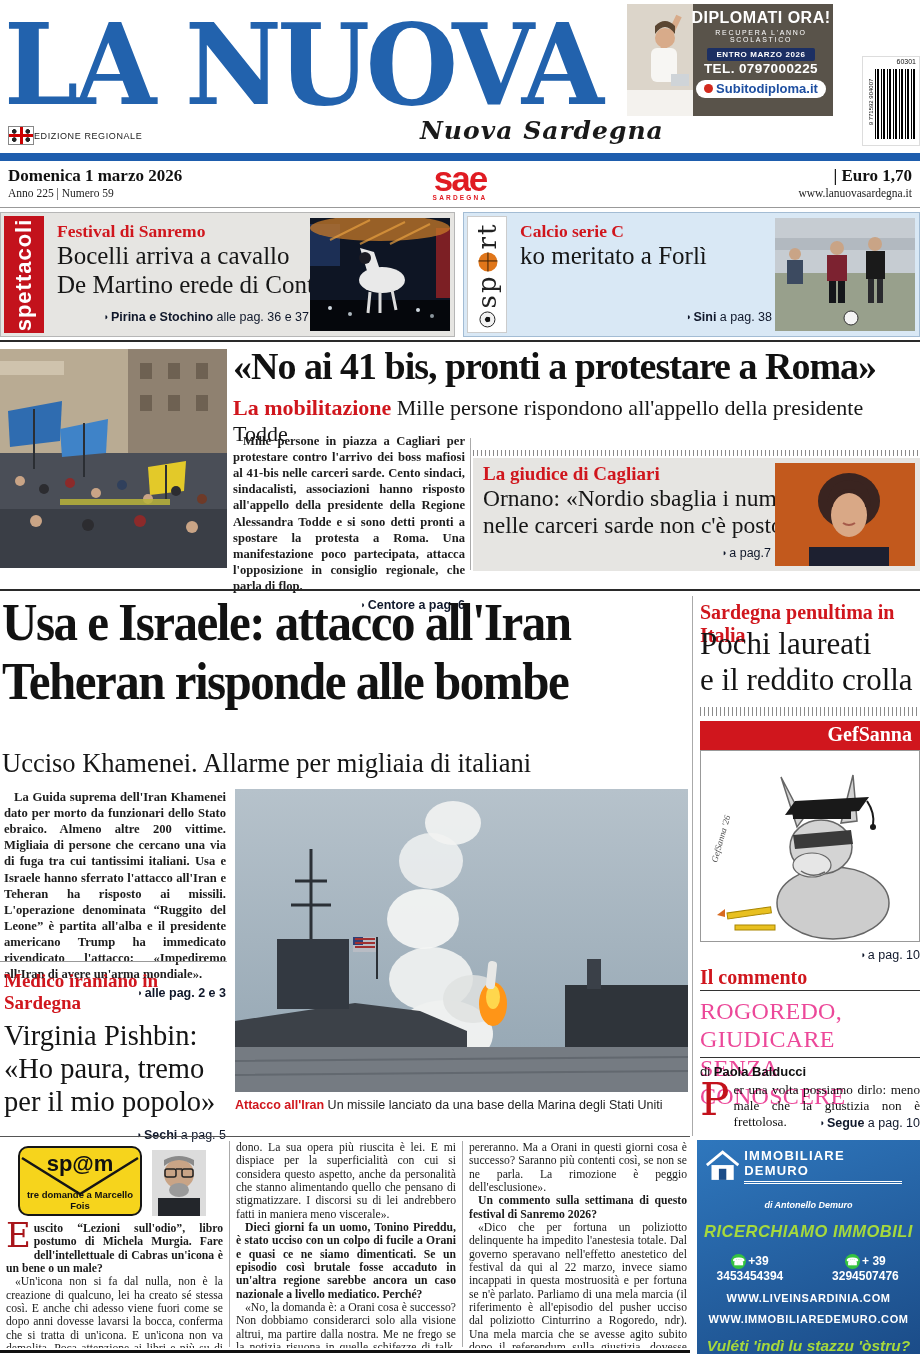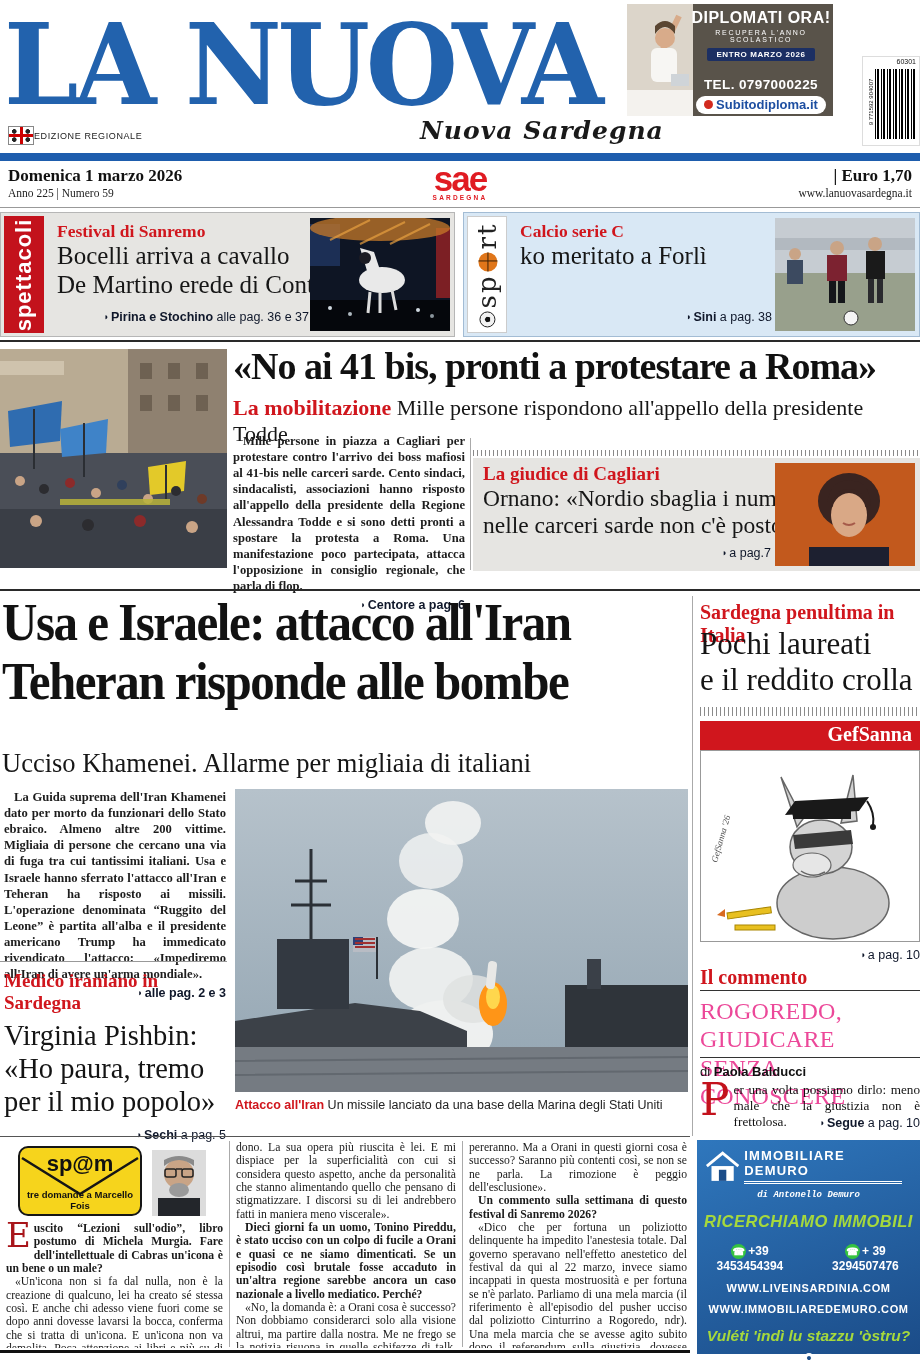--- a/index.html
+++ b/index.html
@@ -27,21 +27,21 @@
 
   #top-ad { left:627px; top:4px; width:206px; height:112px; overflow:hidden;
             background:linear-gradient(90deg,#d8d1c7 0 62px,#59534a 62px);
             color:#fff; font-family:"Liberation Sans",sans-serif; }
   .ad-photo { position:absolute; left:0; top:0; width:66px; height:112px; }
   .ad-inner { position:absolute; left:64px; right:2px; top:5px; text-align:center; }
   .ad-title { font-size:16px; font-weight:bold; letter-spacing:.5px; }
   .ad-sub   { font-size:7px; letter-spacing:1.7px; margin-top:2px; }
   .ad-badge { display:inline-block; background:#1c2f63; font-size:8px; font-weight:bold;
               padding:2px 9px; border-radius:2px; margin-top:3px; letter-spacing:.6px; }
-  .ad-phone { font-size:13.5px; font-weight:bold; margin-top:16px; letter-spacing:.4px; }
+  .ad-phone { font-size:13.5px; font-weight:bold; margin-top:0; letter-spacing:.4px; }
   .ad-site  { display:inline-block; background:#fff; color:#1e4fa1; font-weight:bold;
               font-size:13px; padding:1px 8px 2px; border-radius:9px; margin-top:4px; }
   .mascot-icon { display:inline-block; width:9px; height:9px; background:#d22a1e; border-radius:50%; margin-right:3px; }
 
   #barcode { left:862px; top:56px; width:58px; height:90px; background:#fff; border:1px solid #ddd; }
   .bc-num  { font-family:"Liberation Sans",sans-serif; font-size:7px; text-align:right; padding:1px 3px 0 0; }
   .bc-bars { position:absolute; left:12px; right:3px; top:12px; bottom:6px;
              background:repeating-linear-gradient(90deg,#000 0 1px,#fff 1px 2px,#000 2px 4px,#fff 4px 6px); }
   .bc-ean  { position:absolute; left:-15px; top:42px; transform:rotate(-90deg);
              font-size:6px; font-family:"Liberation Sans",sans-serif; white-space:nowrap; }
@@ -164,23 +164,23 @@
   #bcol3 { left:469px; top:1141px; width:218px; height:207px; }
   #vline-b1 { left:229px; top:1141px; width:1px; height:206px; background:#aaa; }
   #vline-b2 { left:462px; top:1141px; width:1px; height:206px; background:#aaa; }
   #b-rule-bottom { left:0; top:1350px; width:690px; height:3px; background:#111; }
   .dropcap-small { float:left; color:#a8151a; font-size:34px; line-height:27px; padding-right:3px;
                    font-family:"DejaVu Serif",serif; }
 
   
   #demuro { left:697px; top:1140px; width:223px; height:214px; text-align:center; color:#fff;
             background:linear-gradient(160deg,#2f77bd,#1b4c88); font-family:"Liberation Sans",sans-serif; }
-  .dm-head { display:flex; align-items:flex-end; gap:4px; padding:8px 18px 0 8px; text-align:left; }
+  .dm-head { display:flex; align-items:center; gap:4px; padding:8px 18px 0 8px; text-align:left; }
   .dm-brand { font-size:13px; font-weight:bold; letter-spacing:1.2px; border-bottom:3px double #fff; padding-bottom:3px; }
-  .dm-sub { font-size:9px; font-style:italic; font-weight:bold; margin-top:6px;font-family:Liberation Mono, monospace; }
+  .dm-sub { font-size:9px; font-style:italic; font-weight:bold; margin-top:16px; }
   .dm-tag { color:#a6d93c; font-size:16.5px; font-weight:bold; font-style:italic; margin-top:12px; letter-spacing:.5px; }
   .dm-phones { display:flex; justify-content:center; gap:8px; margin-top:13px;
                font-weight:bold; font-size:12px; align-items:center; }
   .wa-icon { width:15px; height:15px; background:#35c33f; border-radius:50%; color:#fff; font-size:10px;
              line-height:15px; display:inline-block; text-align:center; margin-right:2px; }
   .dm-site { font-size:11px; font-weight:bold; letter-spacing:.6px; margin-top:9px; }
   .dm-q { color:#a6d93c; font-size:15.5px; font-weight:bold; font-style:italic; margin-top:12px; }
   .pin-icon { width:10px; height:10px; background:#fff; border-radius:50% 50% 50% 0;
               transform:rotate(-45deg); display:inline-block; margin-top:8px; position:relative; }
   .pin-icon::after { content:""; position:absolute; left:3px; top:3px; width:4px; height:4px;

